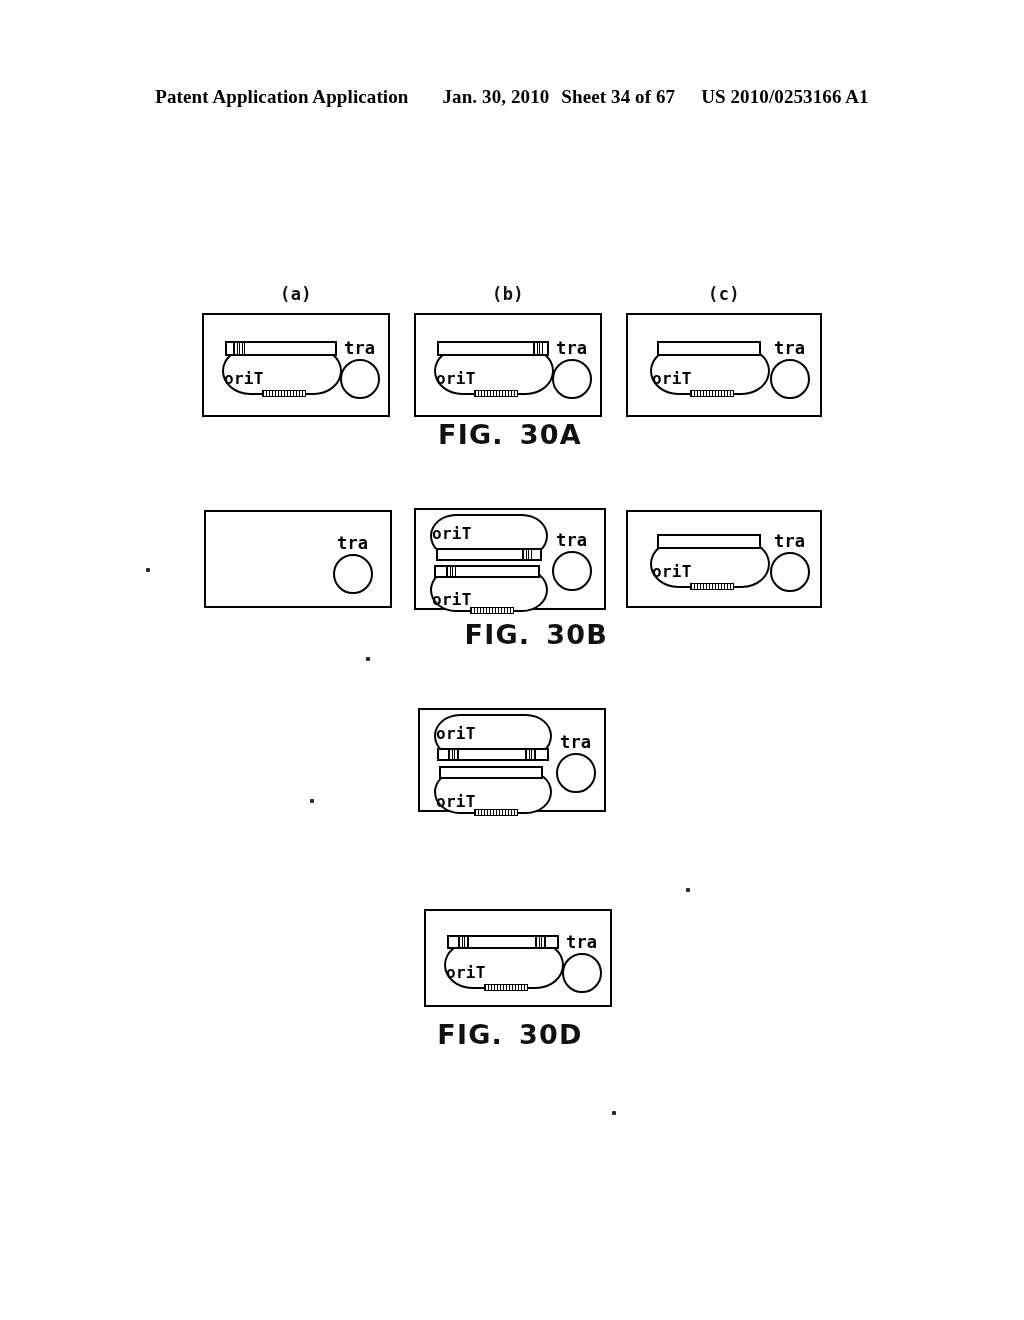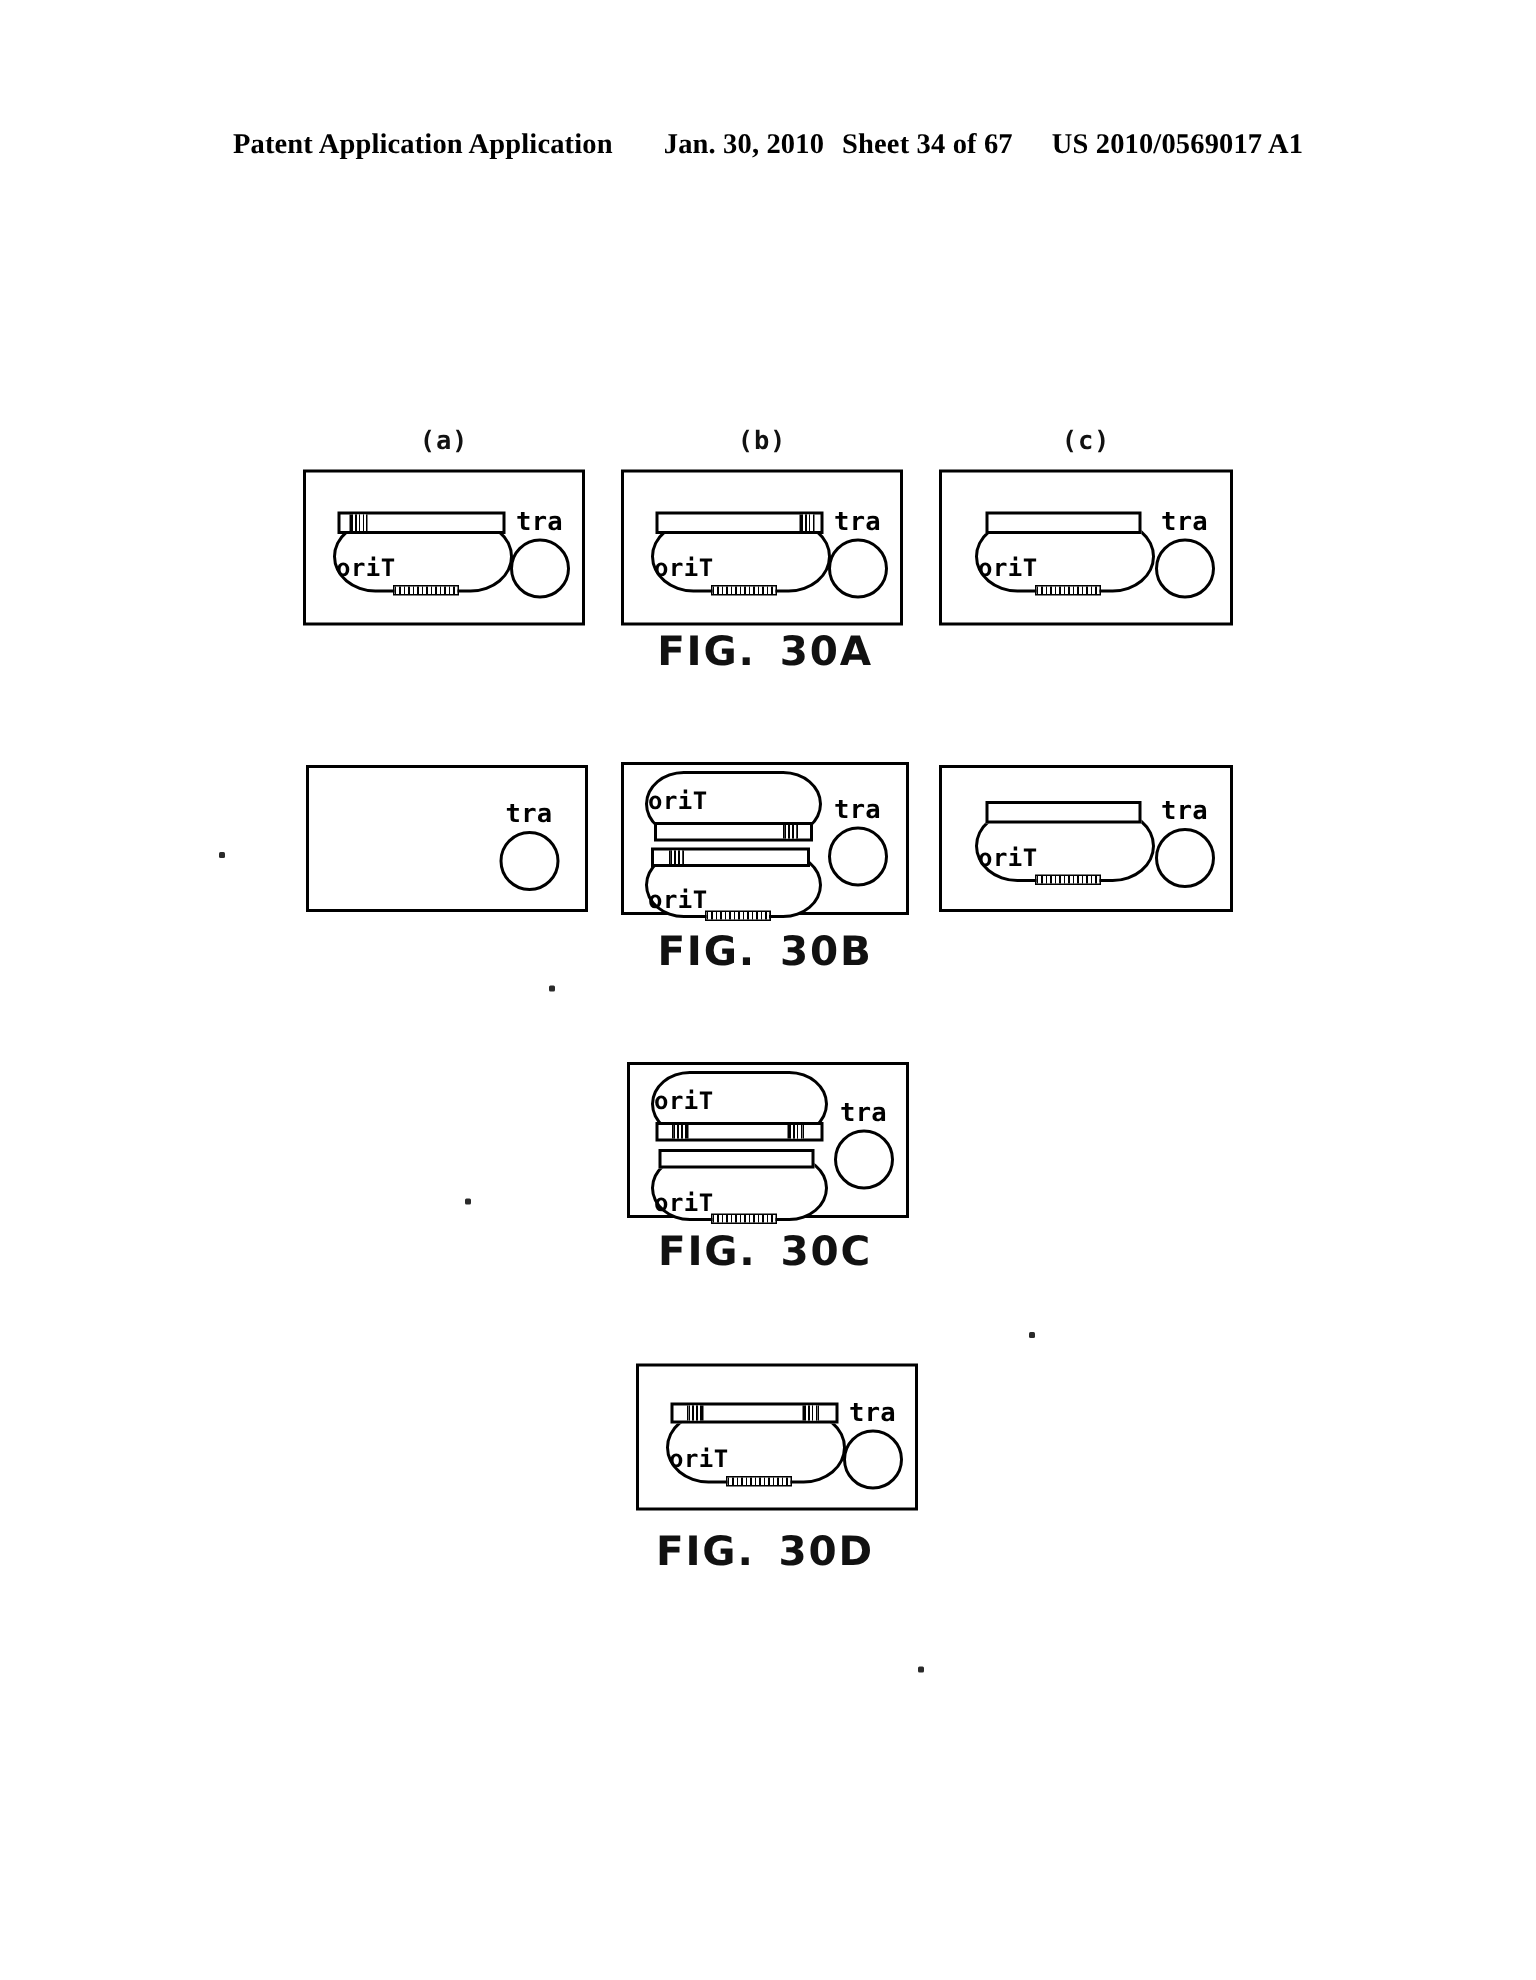--- a/index.html
+++ b/index.html
@@ -154,21 +154,21 @@
   .speck {
     position: absolute;
     background: #2a2a2a;
     border-radius: 1px;
   }
 </style>
 </head>
 <body>
 
 <div id="patent-header">
-  <span>Patent Application Application</span><span class="hgap-lg"></span><span>Jan. 30, 2010</span><span class="hgap-sm"></span><span>Sheet 34 of 67</span><span class="hgap-md"></span><span>US 2010/0569017 A1</span>
+  <span>Patent Application Application</span><span class="hgap-lg"></span><span>Jan. 30, 2010</span><span class="hgap-sm"></span><span>Sheet 34 of 67</span><span class="hgap-md"></span><span>US 2010/0253166 A1</span>
 </div>
 
 <div id="figure-sheet">
 
   <div class="fig-row" style="left:0;top:0;width:1024px;height:470px;">
 
     <div class="sublabel" style="left:202px;top:284px;width:188px;">(a)</div>
     <div class="panel" style="left:202px;top:313px;width:188px;height:104px;">
       <div class="plasmid" style="left:18px;top:32px;width:120px;height:48px;">
         <div class="plasmid-label" style="top:20px;">oriT</div>
@@ -240,21 +240,21 @@
     <div class="panel" style="left:626px;top:510px;width:196px;height:98px;">
       <div class="plasmid" style="left:22px;top:28px;width:120px;height:48px;">
         <div class="plasmid-label" style="top:20px;">oriT</div>
         <div class="orit-site" style="left:38px;bottom:-4px;width:44px;"></div>
       </div>
       <div class="bar" style="left:29px;top:22px;width:104px;height:15px;"></div>
       <div class="tra-label" style="left:146px;top:19px;">tra</div>
       <div class="tra-circle" style="left:142px;top:40px;width:40px;height:40px;"></div>
     </div>
 
-    <div class="fig-caption" style="left:412px;top:619px;width:196px;">
+    <div class="fig-caption" style="left:412px;top:619px;width:196px;text-align:right;">
       <span>FIG.</span><span class="capnum">30B</span>
     </div>
   </div>
 
   <div class="fig-row" style="left:0;top:0;width:1024px;height:870px;">
     <div class="panel" style="left:418px;top:708px;width:188px;height:104px;">
 
       <div class="plasmid" style="left:14px;top:4px;width:118px;height:44px;">
         <div class="plasmid-label" style="top:8px;">oriT</div>
       </div>
@@ -265,23 +265,20 @@
 
       <div class="bar" style="left:19px;top:56px;width:104px;height:13px;"></div>
       <div class="plasmid" style="left:14px;top:60px;width:118px;height:44px;">
         <div class="plasmid-label" style="top:20px;">oriT</div>
         <div class="orit-site" style="left:38px;bottom:-4px;width:44px;"></div>
       </div>
       <div class="tra-label" style="left:140px;top:22px;">tra</div>
       <div class="tra-circle" style="left:136px;top:43px;width:40px;height:40px;"></div>
     </div>
 
-    <div class="fig-caption" style="left:412px;top:819px;width:196px;">
-      <span>FIG.</span><span class="capnum">30C</span>
-    </div>
   </div>
 
   <div class="fig-row" style="left:0;top:0;width:1024px;height:1070px;">
     <div class="panel" style="left:424px;top:909px;width:188px;height:98px;">
       <div class="plasmid" style="left:18px;top:30px;width:120px;height:48px;">
         <div class="plasmid-label" style="top:20px;">oriT</div>
         <div class="orit-site" style="left:38px;bottom:-4px;width:44px;"></div>
       </div>
       <div class="bar" style="left:21px;top:24px;width:112px;height:14px;">
         <div class="hatch" style="left:9px;width:11px;"></div>

